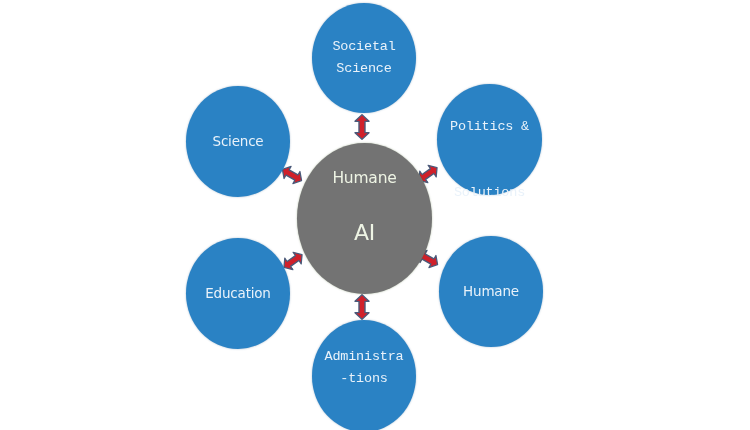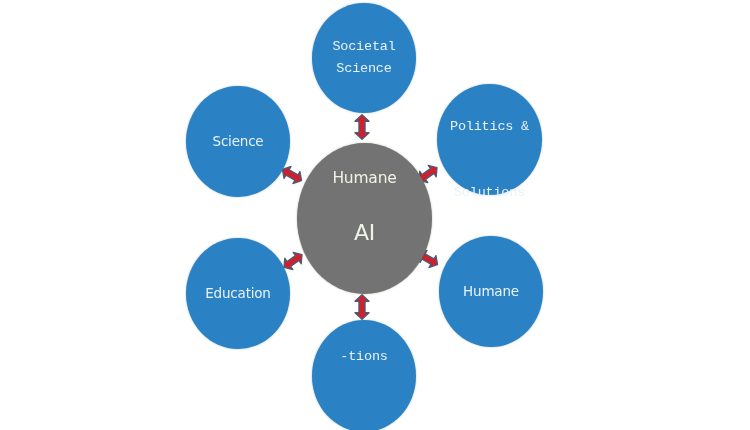--- a/index.html
+++ b/index.html
@@ -124,20 +124,21 @@
   <div class="node outer two-line pol" style="left:437px; top:84px; width:105px; height:111px;">
     <span class="label-line">Politics &amp;</span>
     <span class="label-line">Solutions</span>
   </div>
 
   <div class="node outer" style="left:439px; top:236px; width:104px; height:111px;">
     <span class="label-line">Humane</span>
   </div>
 
   <div class="node outer two-line" style="left:312px; top:320px; width:104px; height:112px; justify-content:flex-start; padding-top:26px;">
+    <span class="label-line">Administra</span>
     <span class="label-line">-tions</span>
   </div>
 
   <div class="node outer" style="left:186px; top:238px; width:104px; height:111px;">
     <span class="label-line">Education</span>
   </div>
 
   <div class="node outer" style="left:186px; top:86px; width:104px; height:111px;">
     <span class="label-line">Science</span>
   </div>

